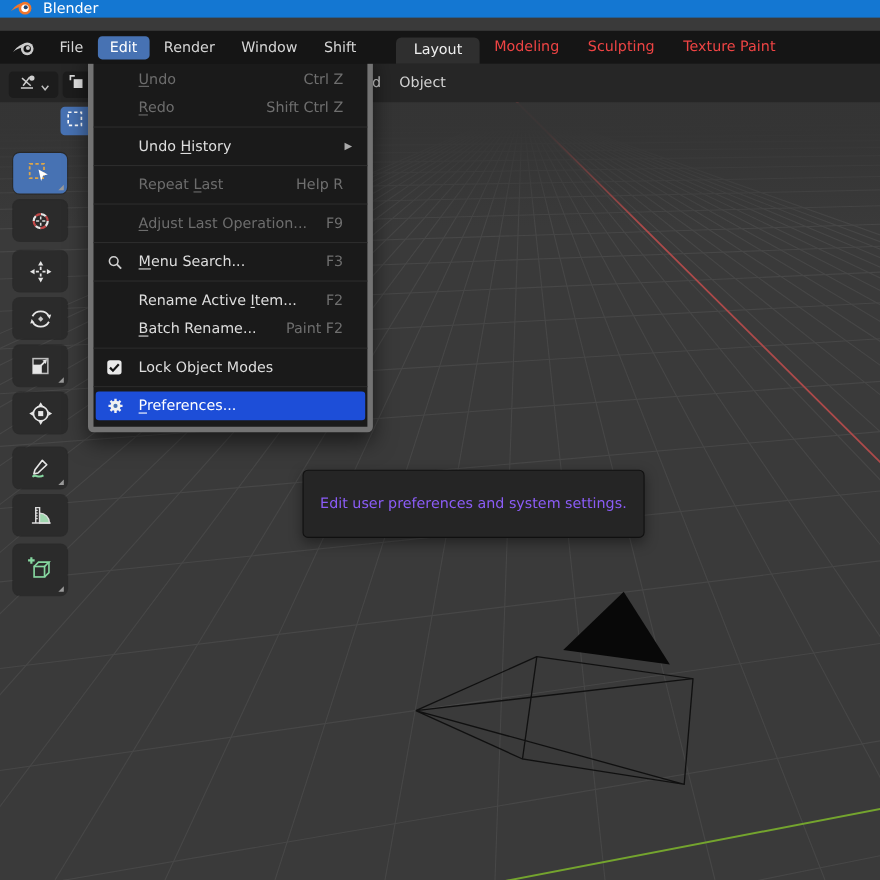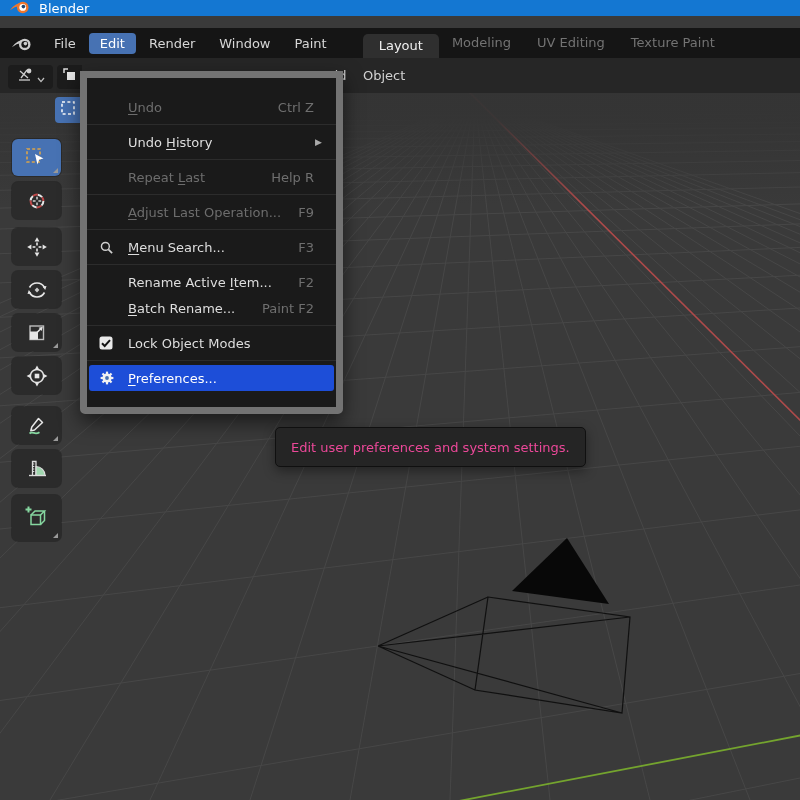--- a/index.html
+++ b/index.html
@@ -10,59 +10,59 @@
             display:flex;align-items:center;gap:8px;padding-left:9px;z-index:10;}
   .titlebar .title{color:#ffffff;font-size:13px;}
   
   .menubar{position:absolute;top:28px;left:0;right:0;height:30px;background:#151515;
            display:flex;align-items:center;padding-left:8px;z-index:10;white-space:nowrap;}
   .mb-logo{display:flex;margin:0 9px 0 3px;}
   .mb-items{display:flex;align-items:flex-end;}
   .mb-item{color:#d6d6d6;font-size:13px;padding:3px 11px;margin:0 1px;border-radius:4px;cursor:default;}
   .mb-item.active{background:#4772b3;color:#ffffff;}
   .tabs{display:flex;align-items:flex-start;height:30px;margin-left:24px;}
-  .tab{color:#737373;font-size:13px;line-height:30px;padding:0 13px;}
+  .tab{color:#ef4444;font-size:13px;line-height:30px;padding:0 13px;}
   .tab.active{background:#2f2f2f;color:#efefef;border-radius:5px 5px 0 0;line-height:24px;
               height:24px;margin-top:6px;padding:0 16px;}
   
   .viewport-header{position:absolute;top:58px;left:0;right:0;height:35px;background:#262626;z-index:2;}
   .vh-btn{position:absolute;top:7px;height:24px;background:#1c1c1c;border-radius:4px;
           display:flex;align-items:center;justify-content:center;gap:3px;}
   .vh-editor{left:8px;width:45px;}
   .vh-mode{left:57px;width:25px;border-radius:4px 0 0 4px;}
   .vh-label{position:absolute;top:0;line-height:35px;font-size:13px;color:#d2d2d2;}
   
   .float-tool{position:absolute;left:55px;top:97px;width:25px;height:26px;background:#4772b3;
               border-radius:4px 0 0 4px;display:flex;align-items:center;justify-content:center;z-index:3;}
   
   .toolbar{position:absolute;left:12px;top:139px;width:49px;display:flex;flex-direction:column;z-index:3;}
   .tool-btn{width:49px;height:37px;background:#2b2b2b;border-radius:6px;position:relative;
             display:flex;align-items:center;justify-content:center;box-shadow:0 0 0 1px rgba(0,0,0,.25);}
   .tool-btn.active{background:#4772b3;}
   .tool-btn.corner::after{content:'';position:absolute;right:3px;bottom:3px;width:0;height:0;
             border-left:5px solid transparent;border-bottom:5px solid #9a9a9a;}
   
-  .menu{position:absolute;left:80px;top:71px;width:249px;background:#1a1a1a;z-index:5;
-        border:7px solid #737373;border-radius:0 0 5px 5px;padding:16px 0;
+  .menu{position:absolute;left:80px;top:48px;width:249px;background:#1a1a1a;z-index:5;
+        border:5px solid #737373;border-radius:0 0 5px 5px;padding:6px 0;
         box-shadow:0 8px 20px rgba(0,0,0,.55);}
   .menu-item{height:26px;display:flex;align-items:center;padding:0 20px 0 10px;margin:0 2px;
              font-size:13px;color:#dedede;border-radius:3px;}
   .menu-item.disabled{color:#6d6d6d;}
   .menu-item.hl{background:#1d4ed8;color:#ffffff;}
   .mi-icon{width:29px;display:flex;align-items:center;}
   .mi-label{flex:1;white-space:nowrap;}
   .mi-label u{text-decoration:underline;text-underline-offset:2px;}
   .mi-right{color:#6f6f6f;font-size:13px;white-space:nowrap;}
   .menu-item.hl .mi-right{color:#cfd8e8;}
   .sub-arrow{color:#aaaaaa;font-size:9px;margin-right:-8px;}
   .menu-sep{height:1px;background:#2c2c2c;margin:4px 0;}
   
   .tooltip{position:absolute;left:275px;top:427px;height:36px;background:#252525;
            border:1px solid #101010;border-radius:5px;display:flex;align-items:center;
-           padding:1px 15px;font-size:13px;color:#ec4899;z-index:6;box-shadow:0 4px 12px rgba(0,0,0,.4);}
+           padding:12px 15px;font-size:13px;color:#8b5cf6;z-index:6;box-shadow:0 4px 12px rgba(0,0,0,.4);}
   
   #scene{position:absolute;top:93px;left:0;z-index:0;}
 </style>
 </head>
 <body>
 
 <div id="app">
 
   <div class="titlebar">
     <span id="title-logo"><svg width="22" height="19" viewBox="0 0 24 19">
@@ -81,26 +81,26 @@
           <circle cx="15" cy="10.5" r="6.3" fill="#cbcbcb"></circle>
           <circle cx="15" cy="10.5" r="3.7" fill="#151515"></circle>
           <circle cx="15.7" cy="9.6" r="2" fill="#cbcbcb"></circle>
         </svg>
       </span>
     <div class="mb-items" id="mb-items">
         <div class="mb-item">File</div>
         <div class="mb-item active">Edit</div>
         <div class="mb-item">Render</div>
         <div class="mb-item">Window</div>
-        <div class="mb-item">Paint</div>
+        <div class="mb-item">Shift</div>
       </div>
     <div class="tabs" id="tabs">
         <div class="tab active">Layout</div>
         <div class="tab">Modeling</div>
-        <div class="tab">UV Editing</div>
+        <div class="tab">Sculpting</div>
         <div class="tab">Texture Paint</div>
       </div>
   </div>
 
   <div class="viewport-header">
     <div class="vh-btn vh-editor">
       <span id="editor-icon"><svg width="18" height="16" viewBox="0 0 18 16">
             <g stroke="#cfcfcf" stroke-width="1.3" fill="none">
               <path d="M3 13 L14 13"></path>
               <path d="M5 11 L11 3"></path>
@@ -323,20 +323,25 @@
         </span>
       </div>
     </div>
 
   <div class="menu" id="edit-menu">
       <div class="menu-item disabled">
         <span class="mi-icon"></span>
         <span class="mi-label"><u>U</u>ndo</span>
         <span class="mi-right">Ctrl Z</span>
       </div>
+      <div class="menu-item disabled">
+        <span class="mi-icon"></span>
+        <span class="mi-label"><u>R</u>edo</span>
+        <span class="mi-right">Shift Ctrl Z</span>
+      </div>
       <div class="menu-sep"></div>
       <div class="menu-item">
         <span class="mi-icon"></span>
         <span class="mi-label">Undo <u>H</u>istory</span>
         <span class="sub-arrow">▶</span>
       </div>
       <div class="menu-sep"></div>
       <div class="menu-item disabled">
         <span class="mi-icon"></span>
         <span class="mi-label">Repeat <u>L</u>ast</span>

